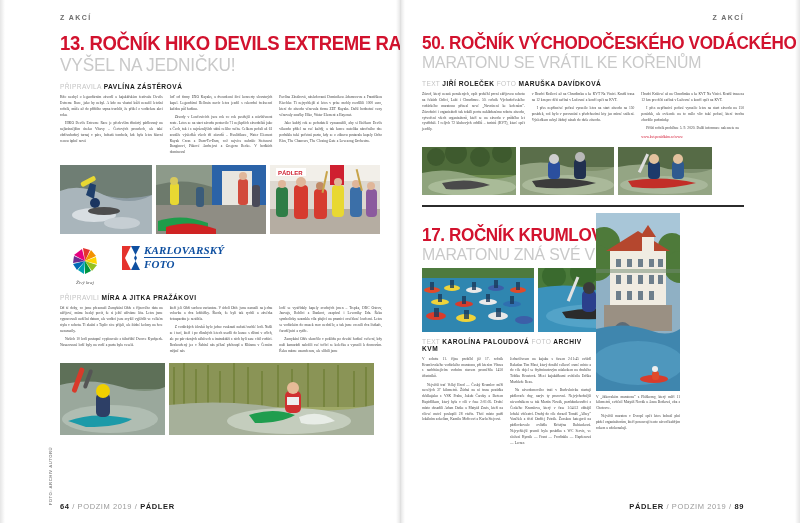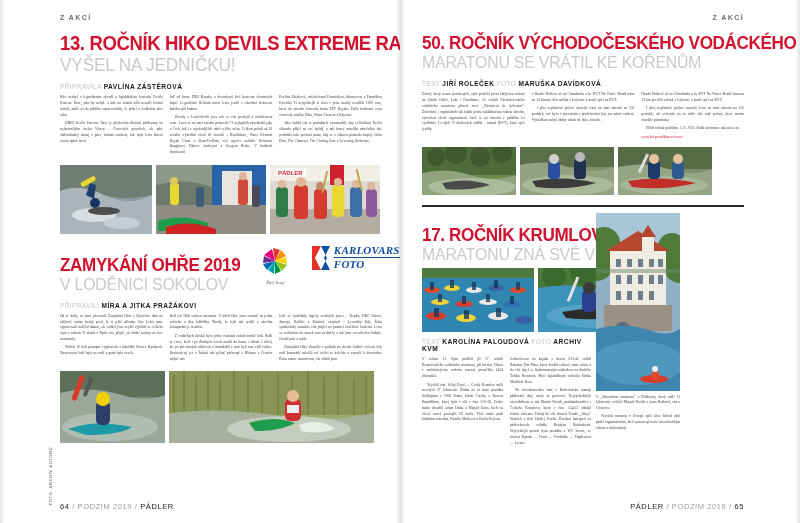--- a/index.html
+++ b/index.html
@@ -114,21 +114,21 @@
     writing-mode: vertical-rl; transform: rotate(180deg);
     white-space: nowrap;
   }
 
   
   .folio {
     position: absolute; bottom: 12px;
     font-size: 7.5px; letter-spacing: 0.6px;
     color: #9a9a9a; font-weight: 400;
   }
-  .folio b { color: #1d1d1d; font-weight: 400; }
+  .folio b { color: #1d1d1d; font-weight: 700; }
   .folio-l { left: 60px; }
   .folio-r { right: 56px; }
 
   
   .logos { display: flex; align-items: flex-start; gap: 10px; margin-top: 2px; }
   .logo-zivy { position: relative; width: 50px; height: 40px; }
   .logo-kk { position: relative; width: 92px; height: 40px; }
   .kk-text {
     font-family: "Liberation Serif", serif;
     font-weight: 700; font-style: italic;
@@ -229,24 +229,20 @@
             <circle cx="101" cy="21" r="4" fill="#e0b69a"></circle>
             <rect x="54" y="6" width="2" height="22" fill="#c8a44a" transform="rotate(12 55 16)"></rect>
             <rect x="88" y="4" width="2" height="22" fill="#c8a44a" transform="rotate(-14 89 14)"></rect>
           </svg>
         </div>
       </div>
     </div>
 
     <div style="margin-top:9px;">
       <div style="display:flex;align-items:flex-start;justify-content:space-between;">
-        <div>
-          <div class="h-main small">ZAMYKÁNÍ OHŘE 2019</div>
-          <div class="h-sub sm">V LODĚNICI SOKOLOV</div>
-        </div>
         <div class="logos">
           <div class="logo-zivy">
             <svg width="50" height="30" viewBox="0 0 50 30">
               <g transform="translate(25,16)">
                 <path d="M0 0 L-2 -13 L5 -11 Z" fill="#e5322d"></path>
                 <path d="M0 0 L6 -11 L11 -5 Z" fill="#f39200"></path>
                 <path d="M0 0 L11 -4 L12 3 Z" fill="#ffd500"></path>
                 <path d="M0 0 L12 4 L7 10 Z" fill="#95c11f"></path>
                 <path d="M0 0 L6 10 L0 13 Z" fill="#009640"></path>
                 <path d="M0 0 L-1 13 L-7 9 Z" fill="#00a0b0"></path>
@@ -560,20 +556,20 @@
             <p class="ptext">V „žákovském maratonu“ z Pláškorny, který měří 11 kilometrů, zvítězil Matyáš Novák a Anna Botková, oba z Chotovce.</p>
             <p class="ptext ind">Největší maraton v Evropě opět letos bohatě plní pádel organizátorům, kteří posouvají tento závod každým rokem a zdokonalují.</p>
           </div>
         </div>
       </div>
     </div>
 
     <div class="folio folio-r">
       <b>PÁDLER</b>
       <span> / </span><span>PODZIM 2019</span>
-      <span> / </span><b>65</b>
+      <span> / </span><b>89</b>
     </div>
   </div>
 
   <div class="gutter"></div>
   <div class="edge-l"></div>
   <div class="edge-r"></div>
 </div>
 
 </body></html>

